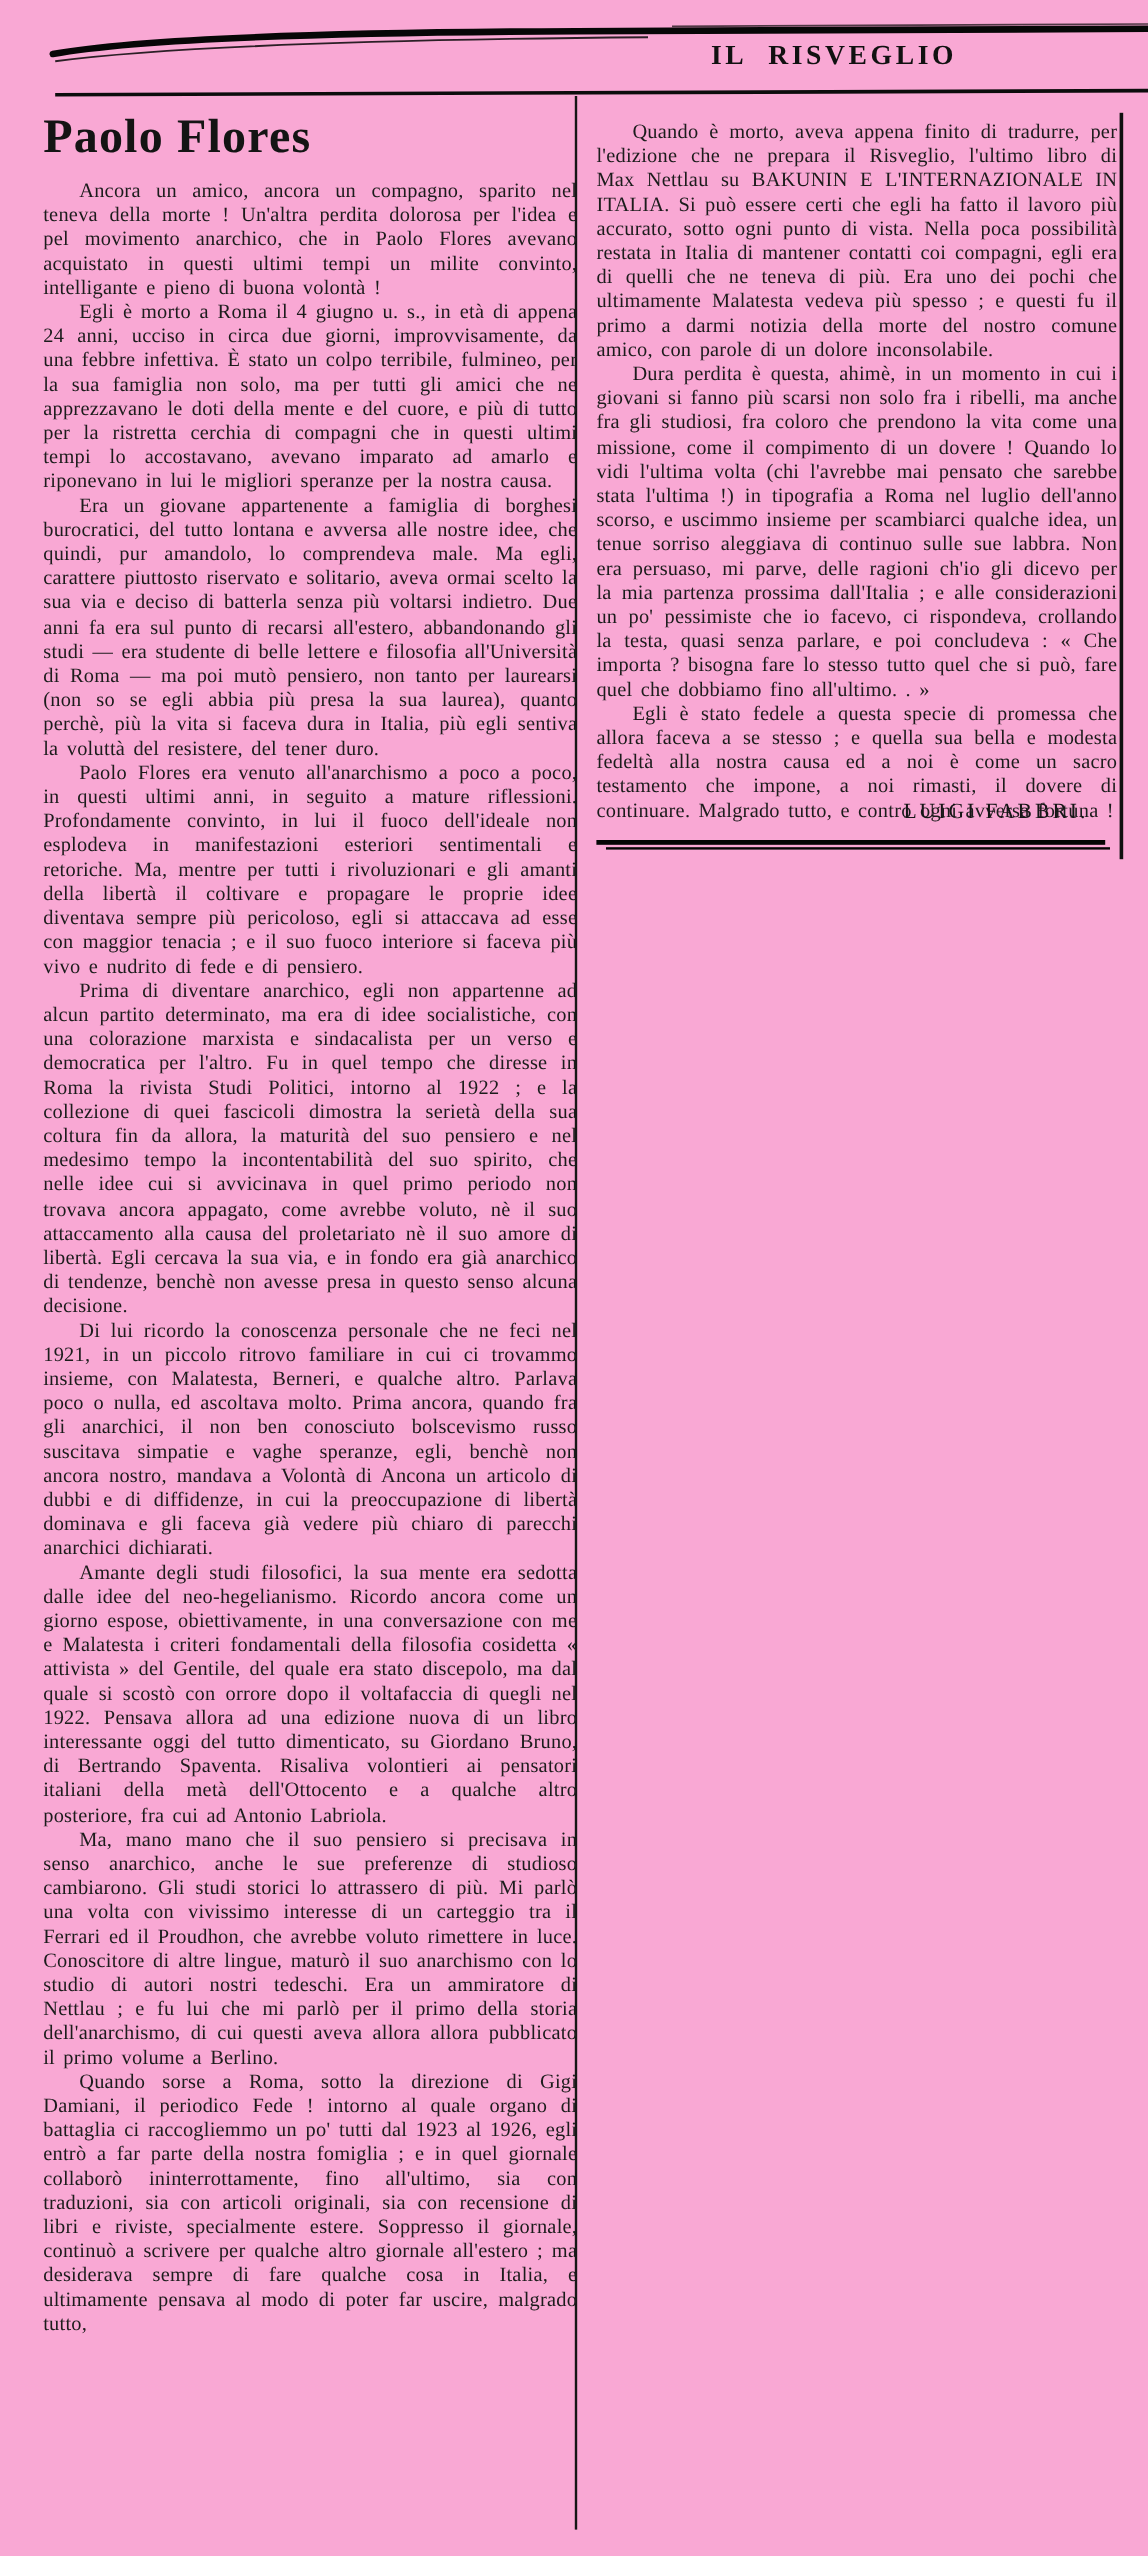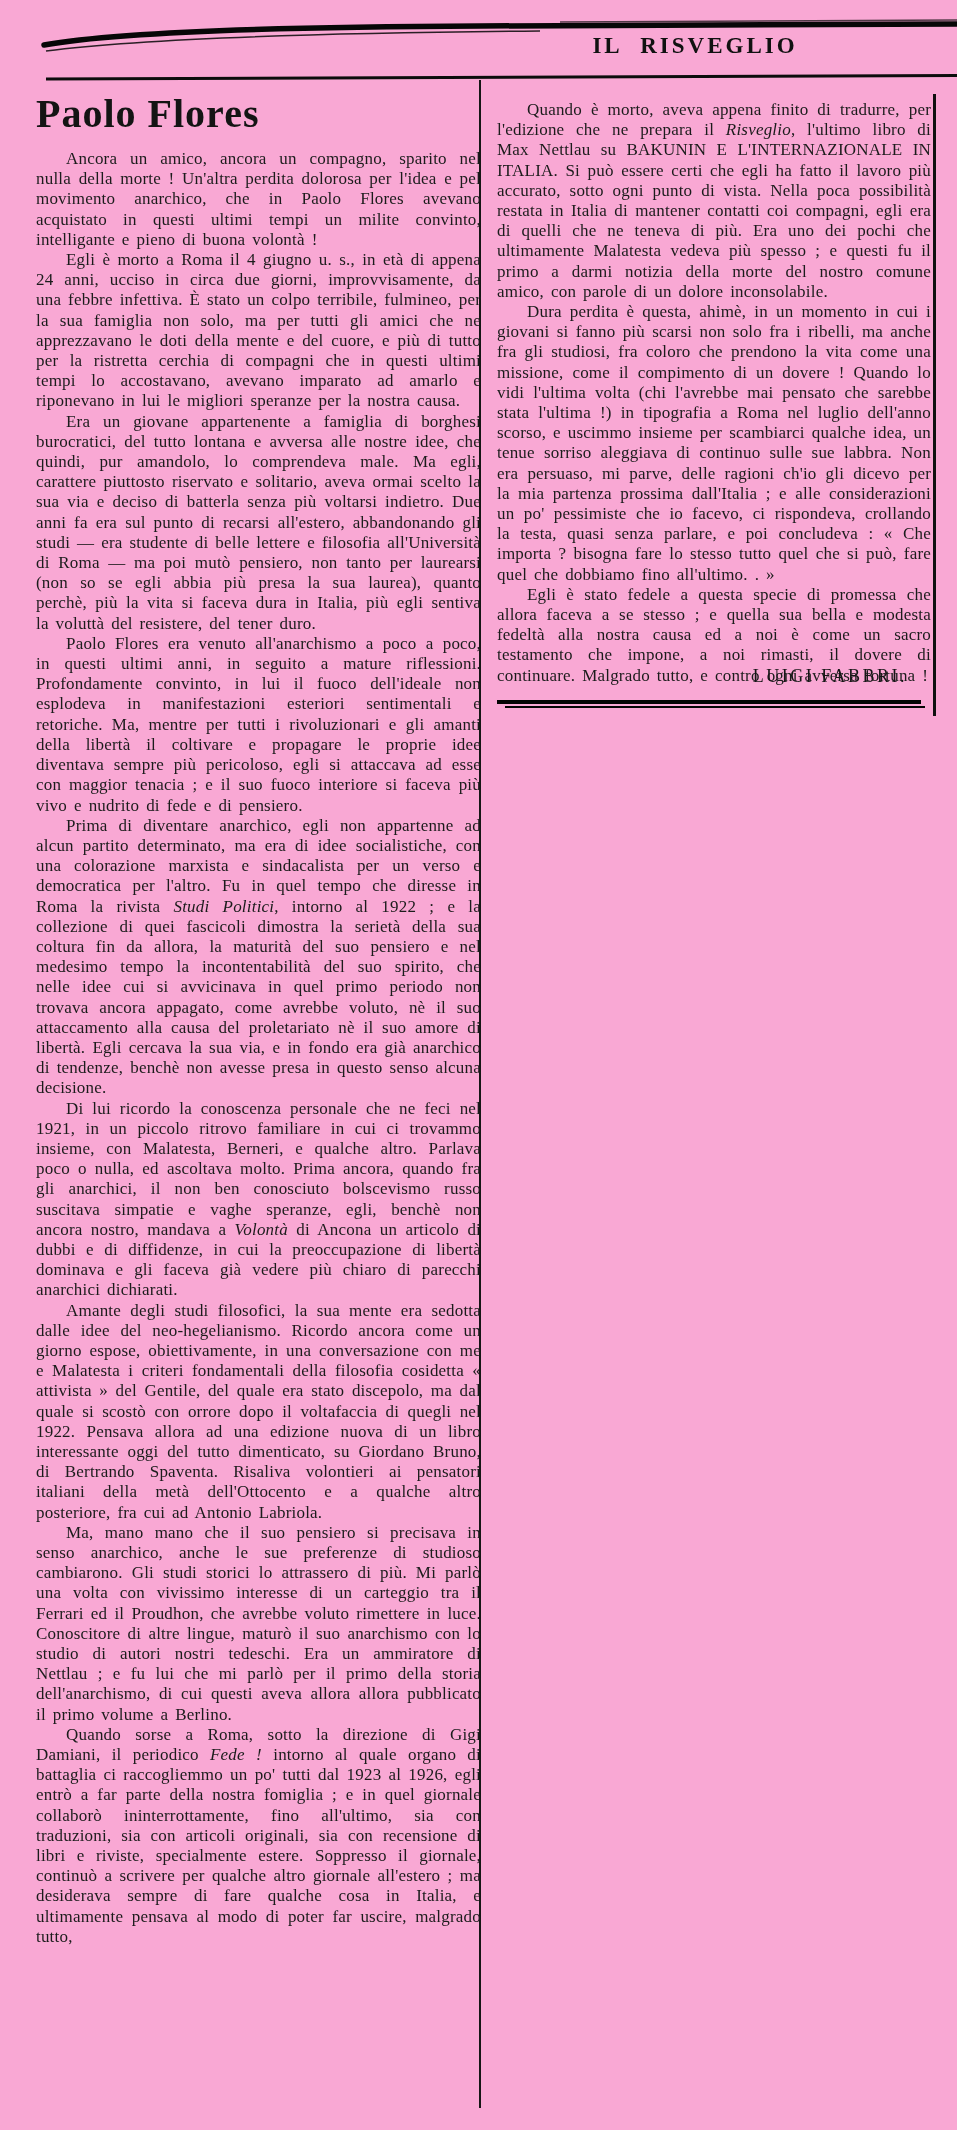--- a/index.html
+++ b/index.html
@@ -32,21 +32,21 @@
   .article-title{
     margin:0 0 12px 0;text-align:left;
     font-size:40px;font-weight:bold;letter-spacing:1px;color:#141414;
   }
   .body-par{
     margin:0;text-align:justify;
     font-size:17px;line-height:20.2px;
     letter-spacing:0.2px;word-spacing:2.5px;color:#1c1c1c;
   }
   .body-par.indent{text-indent:30px;}
-  .it{font-style:italic;}
+  .it{}
   .right-col{
     position:absolute;left:497px;top:94px;width:434px;
     border-right:3px solid #101010;
     padding:6px 2px 8px 0;
   }
   .sig-row{
     height:20px;line-height:20px;margin-top:-20px;
     text-align:right;padding-right:24px;
   }
   .signature{
@@ -69,21 +69,21 @@
 
   <div class="masthead">IL RISVEGLIO</div>
 
   <div class="header-rule"></div>
 
   <div class="col-divider"></div>
 
   <div class="left-col">
     <h1 class="article-title">Paolo Flores</h1>
     <div>
-        <p class="body-par indent"><span>Ancora un amico, ancora un compagno, sparito nel nulla della morte ! Un'altra perdita dolorosa per l'idea e pel movimento anarchico, che in Paolo Flores avevano acquistato in questi ultimi tempi un milite convinto, intelligante e pieno di buona volontà !</span></p>
+        <p class="body-par indent"><span>Ancora un amico, ancora un compagno, sparito nel teneva della morte ! Un'altra perdita dolorosa per l'idea e pel movimento anarchico, che in Paolo Flores avevano acquistato in questi ultimi tempi un milite convinto, intelligante e pieno di buona volontà !</span></p>
         <p class="body-par indent"><span>Egli è morto a Roma il 4 giugno u. s., in età di appena 24 anni, ucciso in circa due giorni, improvvisamente, da una febbre infettiva. È stato un colpo terribile, fulmineo, per la sua famiglia non solo, ma per tutti gli amici che ne apprezzavano le doti della mente e del cuore, e più di tutto per la ristretta cerchia di compagni che in questi ultimi tempi lo accostavano, avevano imparato ad amarlo e riponevano in lui le migliori speranze per la nostra causa.</span></p>
         <p class="body-par indent"><span>Era un giovane appartenente a famiglia di borghesi burocratici, del tutto lontana e avversa alle nostre idee, che quindi, pur amandolo, lo comprendeva male. Ma egli, carattere piuttosto riservato e solitario, aveva ormai scelto la sua via e deciso di batterla senza più voltarsi indietro. Due anni fa era sul punto di recarsi all'estero, abbandonando gli studi — era studente di belle lettere e filosofia all'Università di Roma — ma poi mutò pensiero, non tanto per laurearsi (non so se egli abbia più presa la sua laurea), quanto perchè, più la vita si faceva dura in Italia, più egli sentiva la voluttà del resistere, del tener duro.</span></p>
         <p class="body-par indent"><span>Paolo Flores era venuto all'anarchismo a poco a poco, in questi ultimi anni, in seguito a mature riflessioni. Profondamente convinto, in lui il fuoco dell'ideale non esplodeva in manifestazioni esteriori sentimentali e retoriche. Ma, mentre per tutti i rivoluzionari e gli amanti della libertà il coltivare e propagare le proprie idee diventava sempre più pericoloso, egli si attaccava ad esse con maggior tenacia ; e il suo fuoco interiore si faceva più vivo e nudrito di fede e di pensiero.</span></p>
         <p class="body-par indent"><span>Prima di diventare anarchico, egli non appartenne ad alcun partito determinato, ma era di idee socialistiche, con una colorazione marxista e sindacalista per un verso e democratica per l'altro. Fu in quel tempo che diresse in Roma la rivista </span><span class="it">Studi Politici</span><span>, intorno al 1922 ; e la collezione di quei fascicoli dimostra la serietà della sua coltura fin da allora, la maturità del suo pensiero e nel medesimo tempo la incontentabilità del suo spirito, che nelle idee cui si avvicinava in quel primo periodo non trovava ancora appagato, come avrebbe voluto, nè il suo attaccamento alla causa del proletariato nè il suo amore di libertà. Egli cercava la sua via, e in fondo era già anarchico di tendenze, benchè non avesse presa in questo senso alcuna decisione.</span></p>
         <p class="body-par indent"><span>Di lui ricordo la conoscenza personale che ne feci nel 1921, in un piccolo ritrovo familiare in cui ci trovammo insieme, con Malatesta, Berneri, e qualche altro. Parlava poco o nulla, ed ascoltava molto. Prima ancora, quando fra gli anarchici, il non ben conosciuto bolscevismo russo suscitava simpatie e vaghe speranze, egli, benchè non ancora nostro, mandava a </span><span class="it">Volontà</span><span> di Ancona un articolo di dubbi e di diffidenze, in cui la preoccupazione di libertà dominava e gli faceva già vedere più chiaro di parecchi anarchici dichiarati.</span></p>
         <p class="body-par indent"><span>Amante degli studi filosofici, la sua mente era sedotta dalle idee del neo-hegelianismo. Ricordo ancora come un giorno espose, obiettivamente, in una conversazione con me e Malatesta i criteri fondamentali della filosofia cosidetta « attivista » del Gentile, del quale era stato discepolo, ma dal quale si scostò con orrore dopo il voltafaccia di quegli nel 1922. Pensava allora ad una edizione nuova di un libro interessante oggi del tutto dimenticato, su Giordano Bruno, di Bertrando Spaventa. Risaliva volontieri ai pensatori italiani della metà dell'Ottocento e a qualche altro posteriore, fra cui ad Antonio Labriola.</span></p>
         <p class="body-par indent"><span>Ma, mano mano che il suo pensiero si precisava in senso anarchico, anche le sue preferenze di studioso cambiarono. Gli studi storici lo attrassero di più. Mi parlò una volta con vivissimo interesse di un carteggio tra il Ferrari ed il Proudhon, che avrebbe voluto rimettere in luce. Conoscitore di altre lingue, maturò il suo anarchismo con lo studio di autori nostri tedeschi. Era un ammiratore di Nettlau ; e fu lui che mi parlò per il primo della storia dell'anarchismo, di cui questi aveva allora allora pubblicato il primo volume a Berlino.</span></p>
         <p class="body-par indent"><span>Quando sorse a Roma, sotto la direzione di Gigi Damiani, il periodico </span><span class="it">Fede !</span><span> intorno al quale organo di battaglia ci raccogliemmo un po' tutti dal 1923 al 1926, egli entrò a far parte della nostra fomiglia ; e in quel giornale collaborò ininterrottamente, fino all'ultimo, sia con traduzioni, sia con articoli originali, sia con recensione di libri e riviste, specialmente estere. Soppresso il giornale, continuò a scrivere per qualche altro giornale all'estero ; ma desiderava sempre di fare qualche cosa in Italia, e ultimamente pensava al modo di poter far uscire, malgrado tutto,</span></p>
       </div>
   </div>

